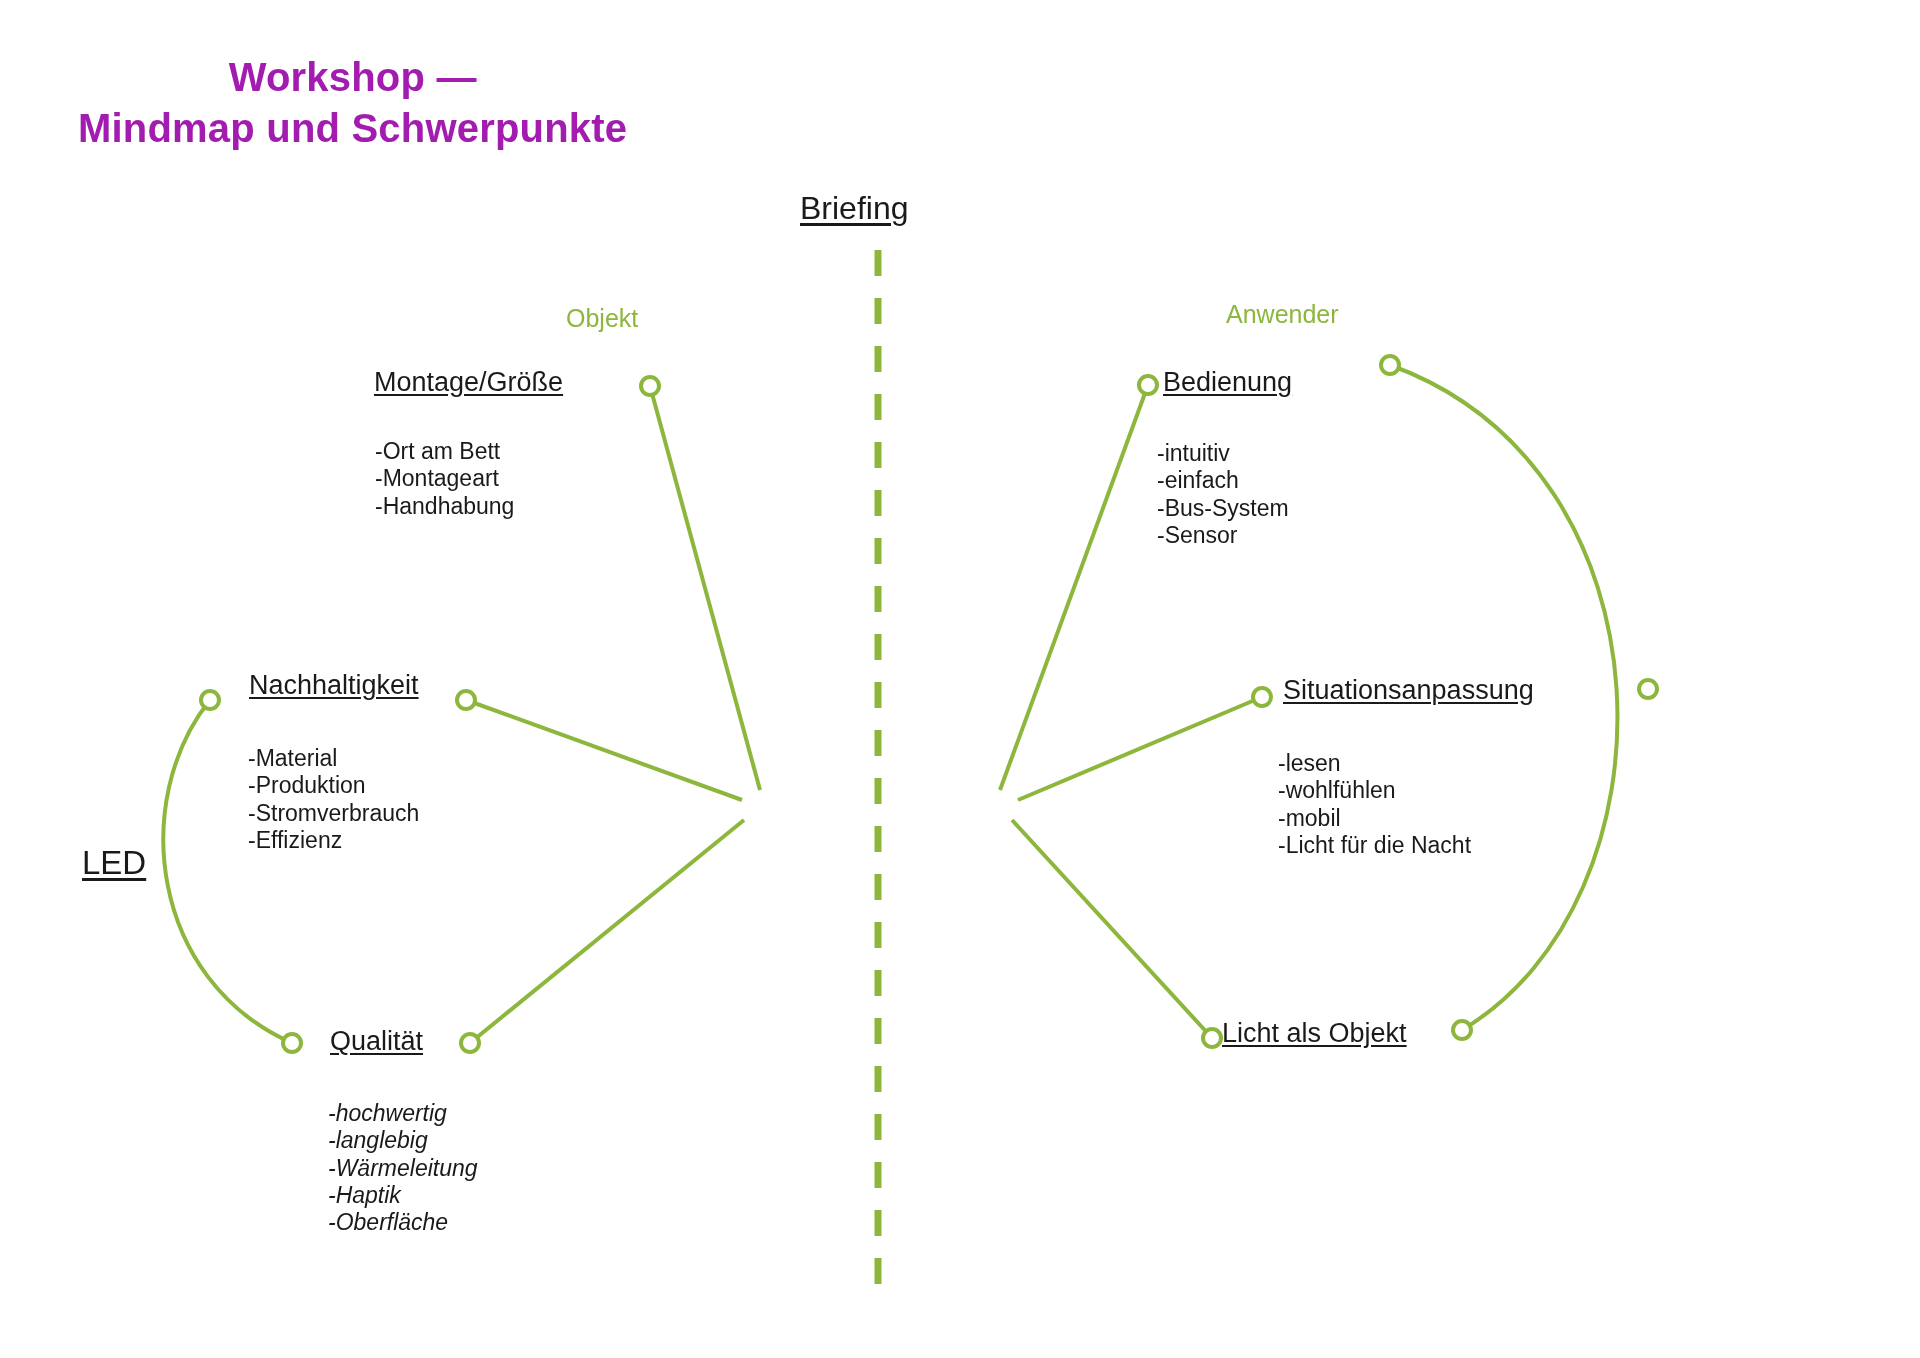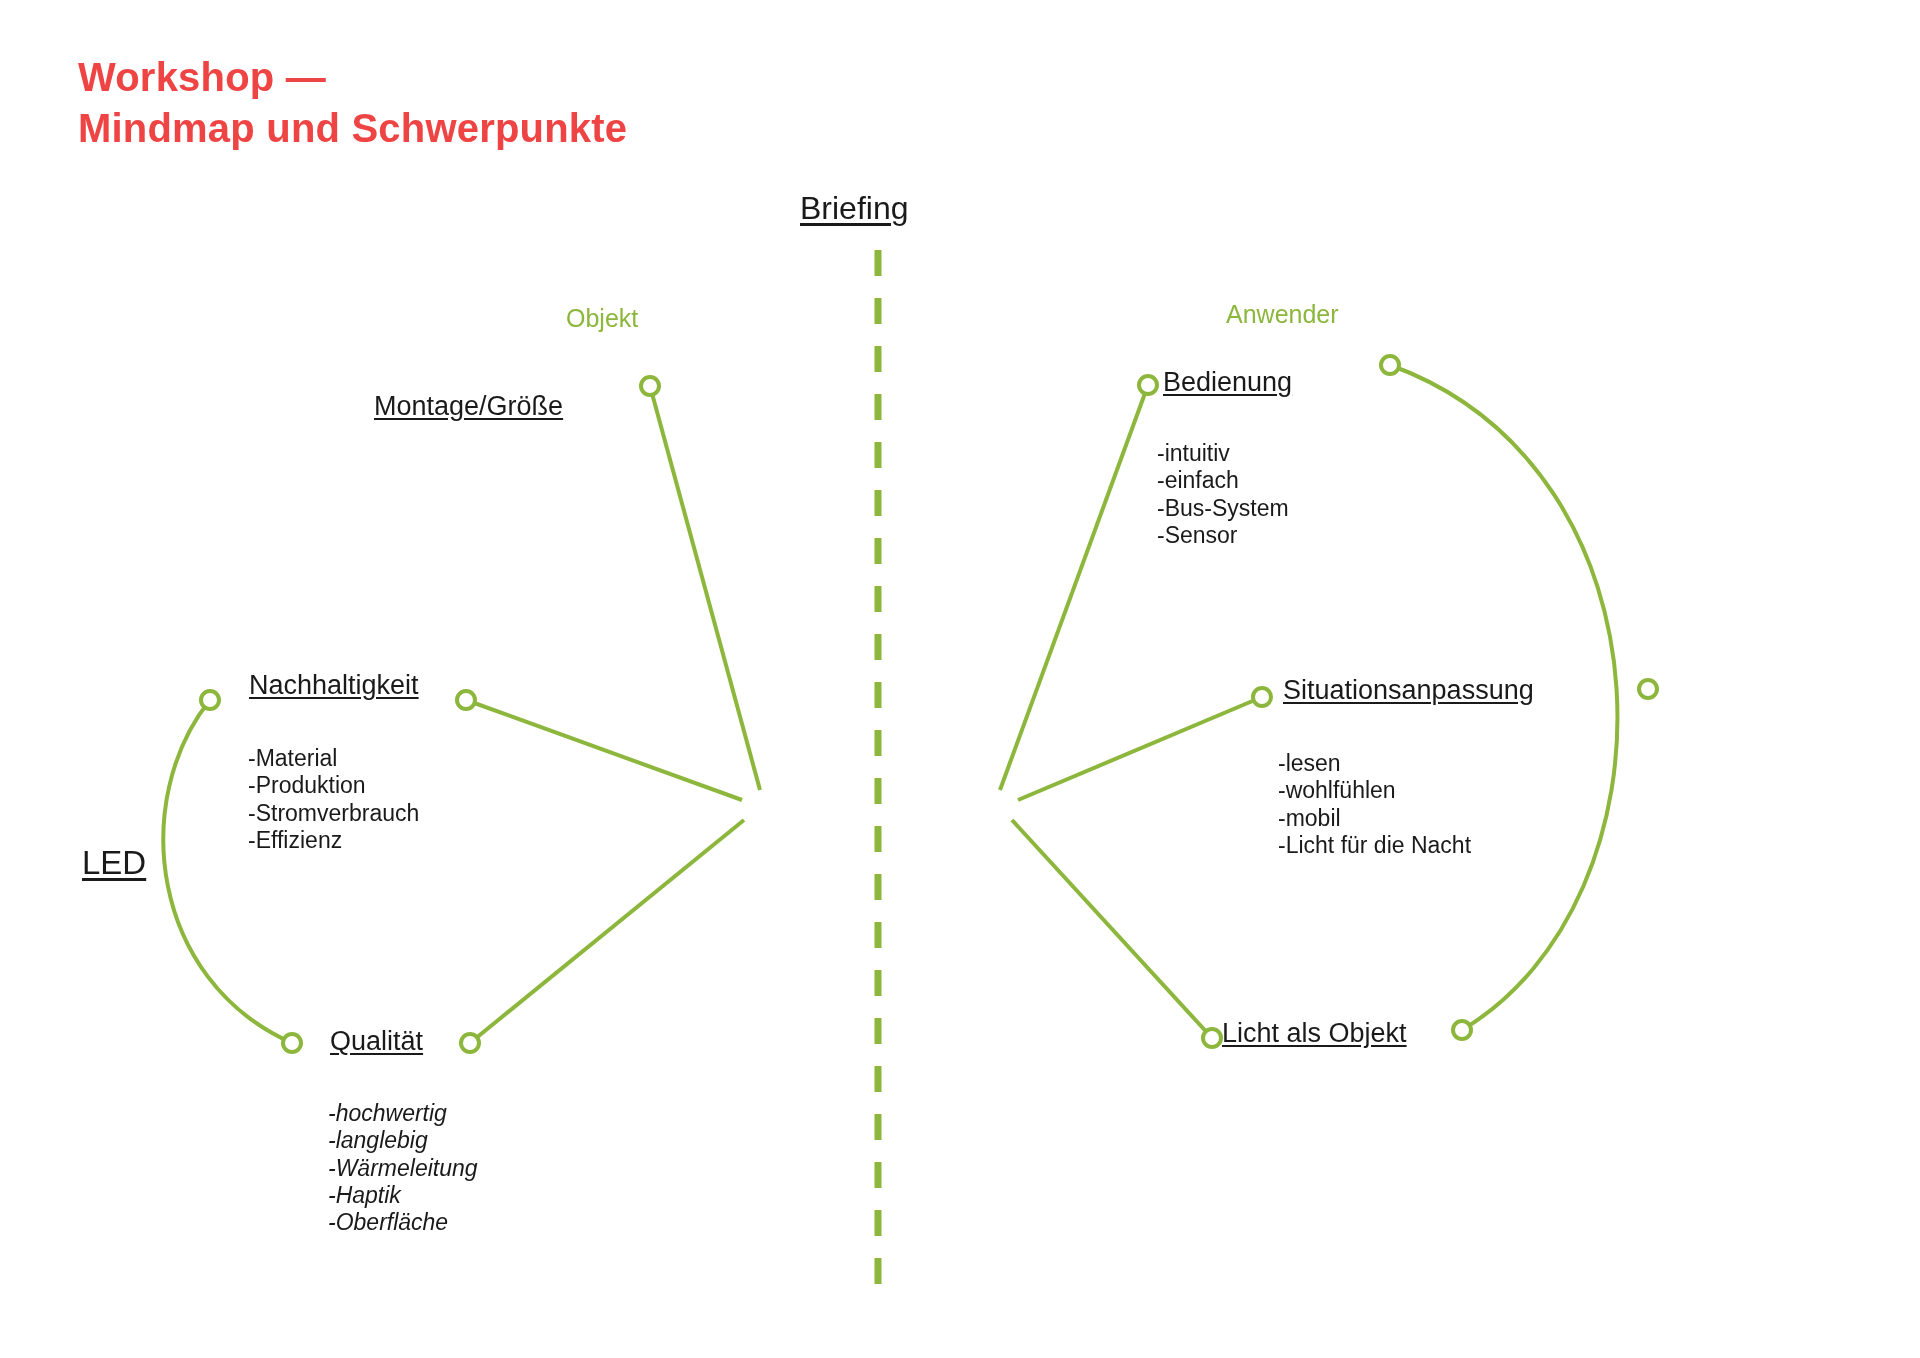--- a/index.html
+++ b/index.html
@@ -29,22 +29,23 @@
   .abs { position: absolute; }
 
   
   #title {
     left: 78px;
     top: 52px;
     font-size: 40px;
     font-weight: bold;
     line-height: 1.28;
     letter-spacing: 0.2px;
-    color: #ef4444;
+    color: #a21caf;
     white-space: pre;
+    text-align: center;
   }
 
   
   #briefing {
     left: 800px;
     top: 190px;
     font-size: 32px;
     color: #1a1a1a;
     text-decoration: underline;
     text-underline-offset: 4px;
@@ -97,21 +98,21 @@
     align-items: center;
     justify-content: center;
   }
   #center-node span {
     font-size: 28px;
     font-weight: bold;
     color: #1a1a1a;
   }
 
   
-  #b-montage-title { left: 374px; top: 367px; margin-top: 24px; }
+  #b-montage-title { left: 374px; top: 367px; }
   #b-montage-items { left: 375px; top: 438px; }
 
   #b-nachhalt-title { left: 249px; top: 670px; }
   #b-nachhalt-items { left: 248px; top: 745px; }
 
   #b-qualitaet-title { left: 330px; top: 1026px; }
   #b-qualitaet-items { left: 328px; top: 1100px; font-style: italic; }
 
   #b-bedienung-title { left: 1163px; top: 367px; }
   #b-bedienung-items { left: 1157px; top: 440px; }
@@ -160,20 +161,23 @@
 
   <div class="abs" id="briefing">Briefing</div>
 
   <div class="abs collabel" id="label-objekt">Objekt</div>
   <div class="abs collabel" id="label-anwender">Anwender</div>
 
 
   <div class="abs side-label" id="led-label">LED</div>
 
   <div class="abs branch-title" id="b-montage-title">Montage/Größe</div>
+  <div class="abs branch-items" id="b-montage-items">-Ort am Bett
+-Montageart
+-Handhabung</div>
 
   <div class="abs branch-title" id="b-nachhalt-title">Nachhaltigkeit</div>
   <div class="abs branch-items" id="b-nachhalt-items">-Material
 -Produktion
 -Stromverbrauch
 -Effizienz</div>
 
   <div class="abs branch-title" id="b-qualitaet-title">Qualität</div>
   <div class="abs branch-items" id="b-qualitaet-items">-hochwertig
 -langlebig

